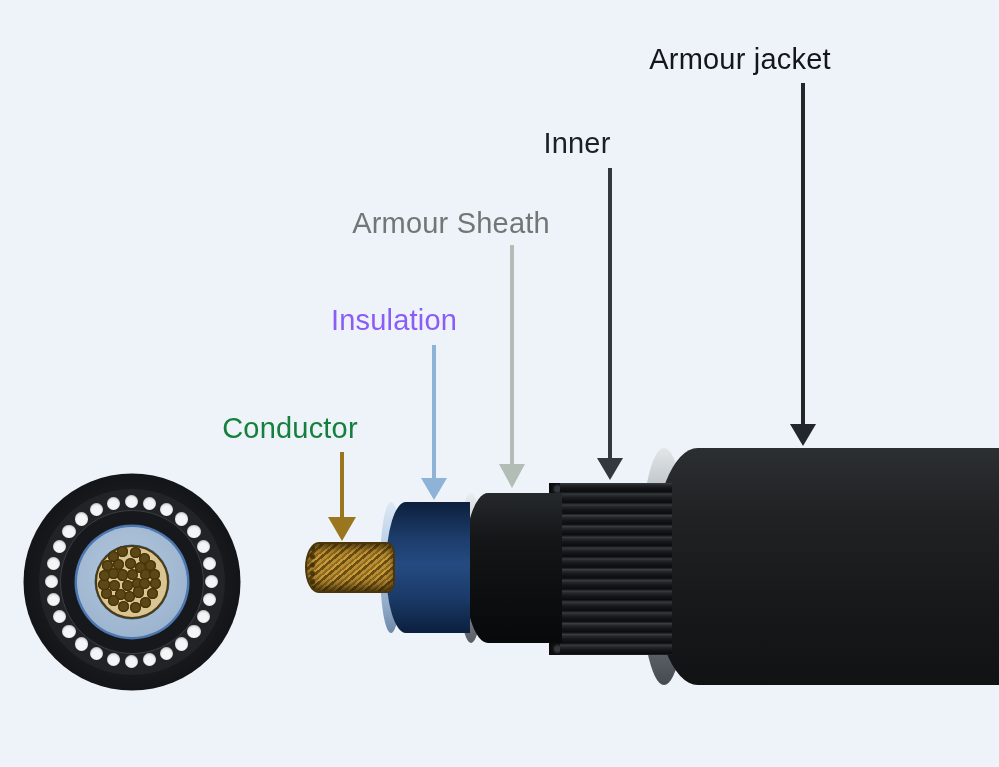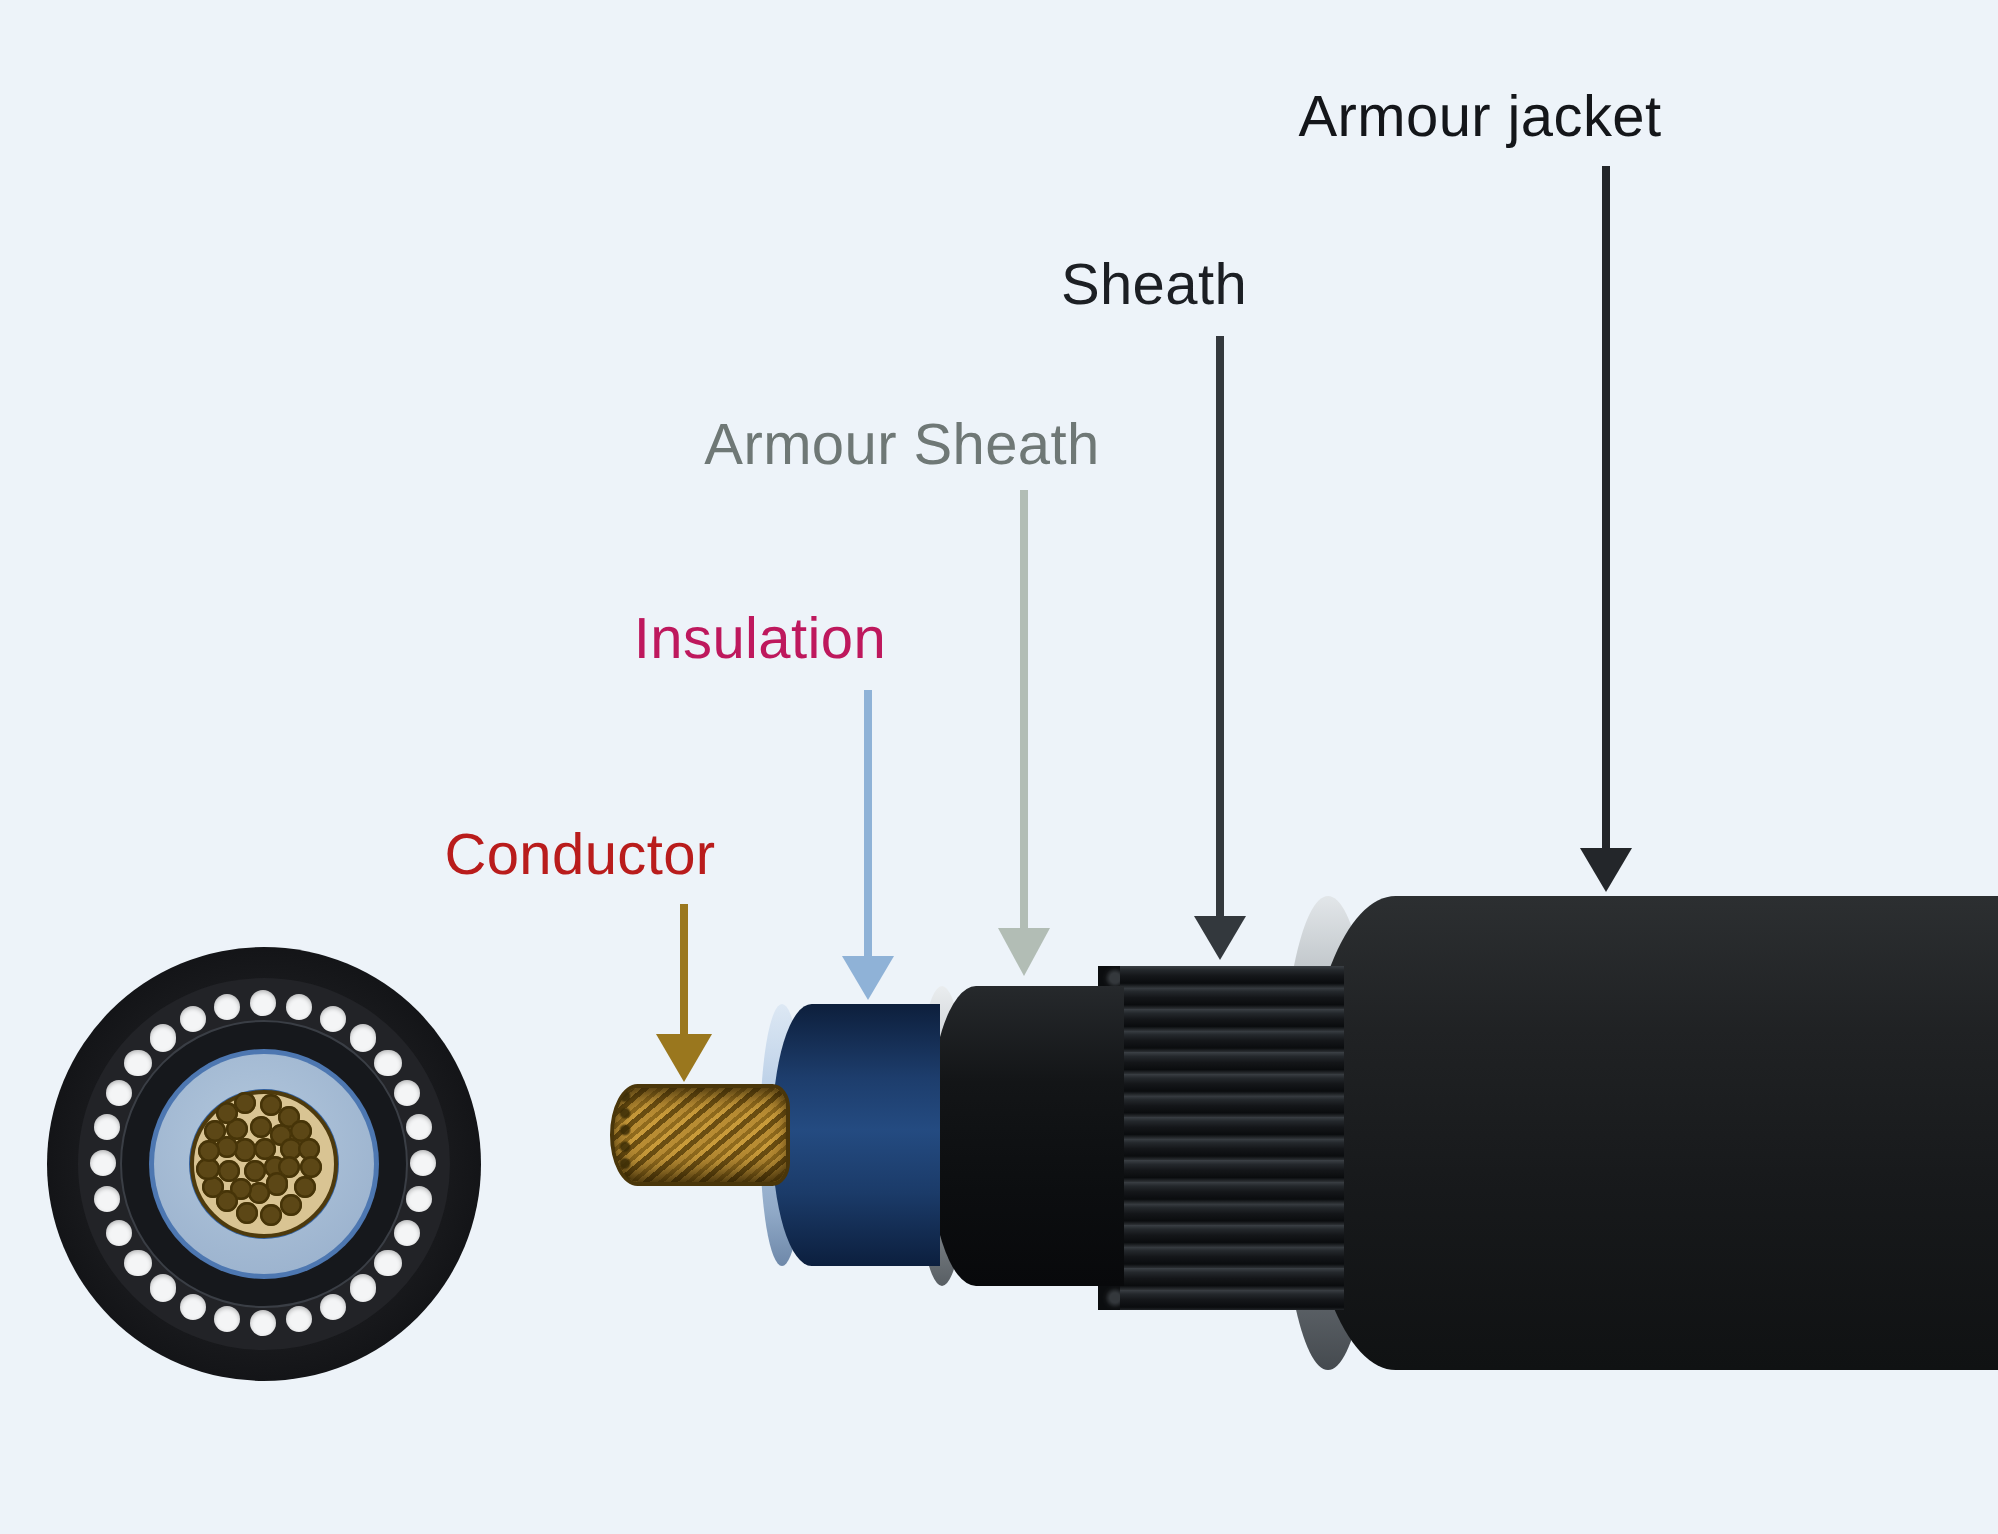--- a/index.html
+++ b/index.html
@@ -85,24 +85,24 @@
   .xs-ring-inner{width:75px;height:75px;background:#33609e;}
   .xs-core{width:74px;height:74px;box-sizing:border-box;background:#d9c493;border:2px solid #4e3a0c;}
   .xs-strand{position:absolute;border-radius:50%;box-shadow:inset 0 0 0 1.2px #463408;}
 </style>
 </head>
 <body>
 
 <div class="stage">
 
   <div class="layer-label" style="left: 740px; top: 43px; color: rgb(20, 22, 26);">Armour jacket</div>
-  <div class="layer-label" style="left: 577px; top: 127px; color: rgb(28, 31, 36);">Sheath</div>
+  <div class="layer-label" style="left: 577px; top: 127px; color: rgb(28, 31, 36);">Inner</div>
   <div class="layer-label" style="left: 451px; top: 207px; color: rgb(111, 120, 118);">Armour Sheath</div>
-  <div class="layer-label" style="left: 380px; top: 304px; color: #be185d;">Insulation</div>
-  <div class="layer-label" style="left: 290px; top: 412px; color: #b91c1c; text-align: center;">Conductor</div>
+  <div class="layer-label" style="left: 394px; top: 304px; color: #8b5cf6;">Insulation</div>
+  <div class="layer-label" style="left: 290px; top: 412px; color: #15803d; text-align: center;">Conductor</div>
 
   <div class="arrow arrow-outer-jacket">
     <div class="line" style="background: rgb(35, 38, 42);"></div>
     <div class="head" style="border-top-color: rgb(35, 38, 42);"></div>
   </div>
   <div class="arrow arrow-armour">
     <div class="line" style="background: rgb(51, 56, 61);"></div>
     <div class="head" style="border-top-color: rgb(51, 56, 61);"></div>
   </div>
   <div class="arrow arrow-inner-sheath">

